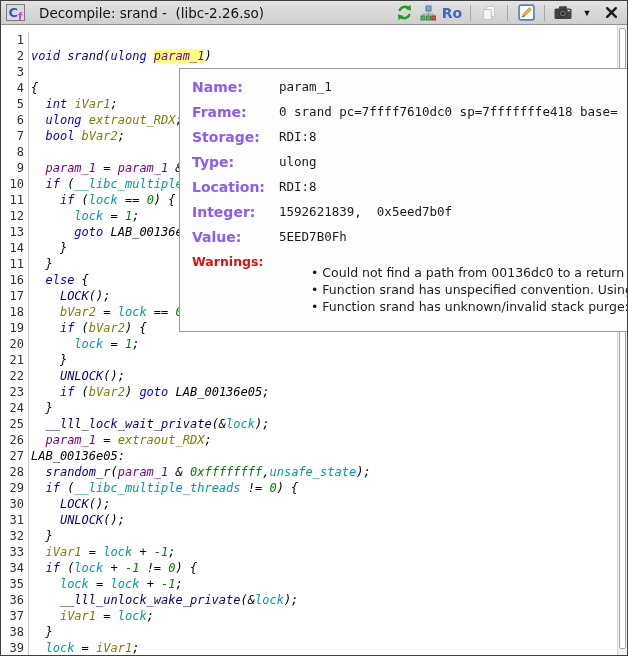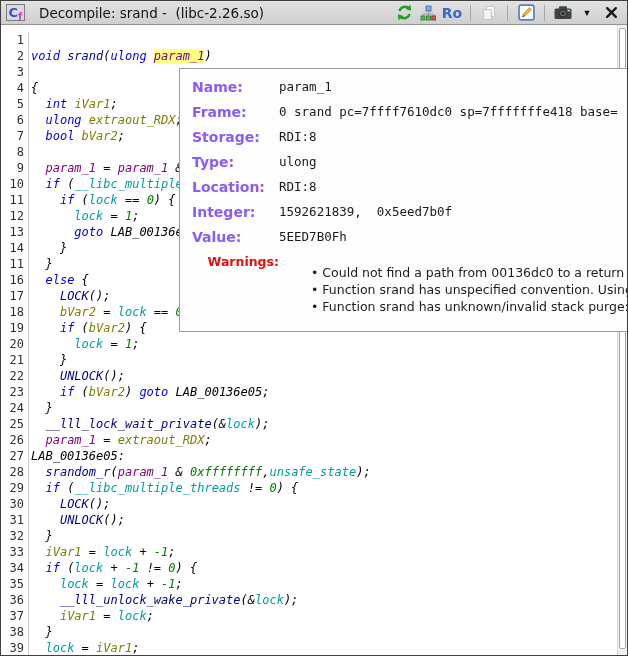--- a/index.html
+++ b/index.html
@@ -67,21 +67,21 @@
   
   .tooltip {
     position:absolute; left:178px; top:67px; width:470px; height:264px;
     background:#fdfdfd; border:1px solid #9b9b9b; z-index:10;
     padding:10px 0 0 12px; overflow:hidden;
   }
   .t-row { display:flex; height:25px; align-items:flex-start; }
   .t-label { flex:none; width:87px; font-size:14px; font-weight:bold; color:#8b5cf6; }
   .t-value { font-family:"DejaVu Sans Mono","Liberation Mono",monospace; font-size:12.5px; color:#1a1a1a; white-space:pre; }
   .t-warn-row { display:flex; align-items:flex-start; }
-  .t-warn-label { flex:none; width:87px; font-size:12.5px; font-weight:bold; color:var(--warning);text-align:right; }
+  .t-warn-label { flex:none; width:87px; font-size:12.5px; font-weight:bold; color:var(--warning); }
   .t-warn-list { list-style:none; margin-top:10px; padding-left:32px; }
   .t-warn-list li { font-size:12.5px; color:#1c1c1c; line-height:17px; white-space:nowrap; }
   .t-warn-list li::before { content:"\2022\00a0"; color:#1c1c1c; }
 </style>
 </head>
 <body>
 
 <div class="window">
 
   <div class="titlebar">

